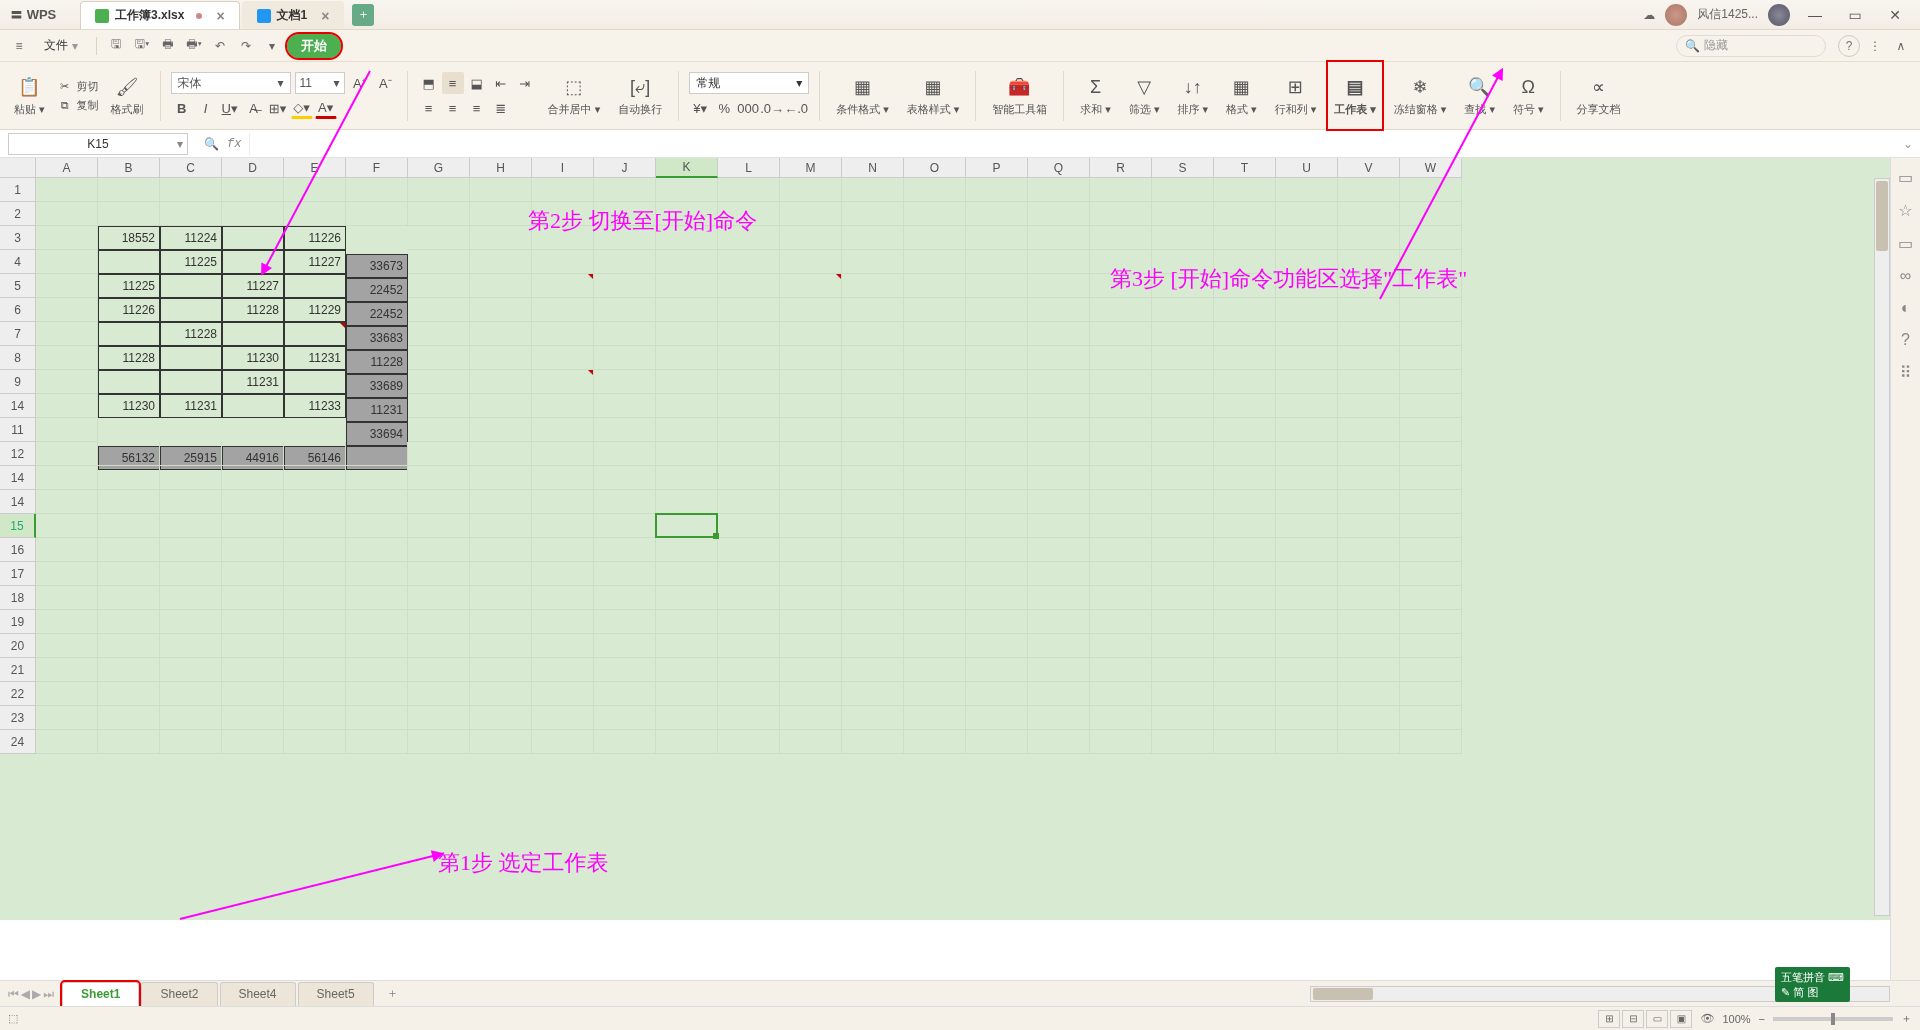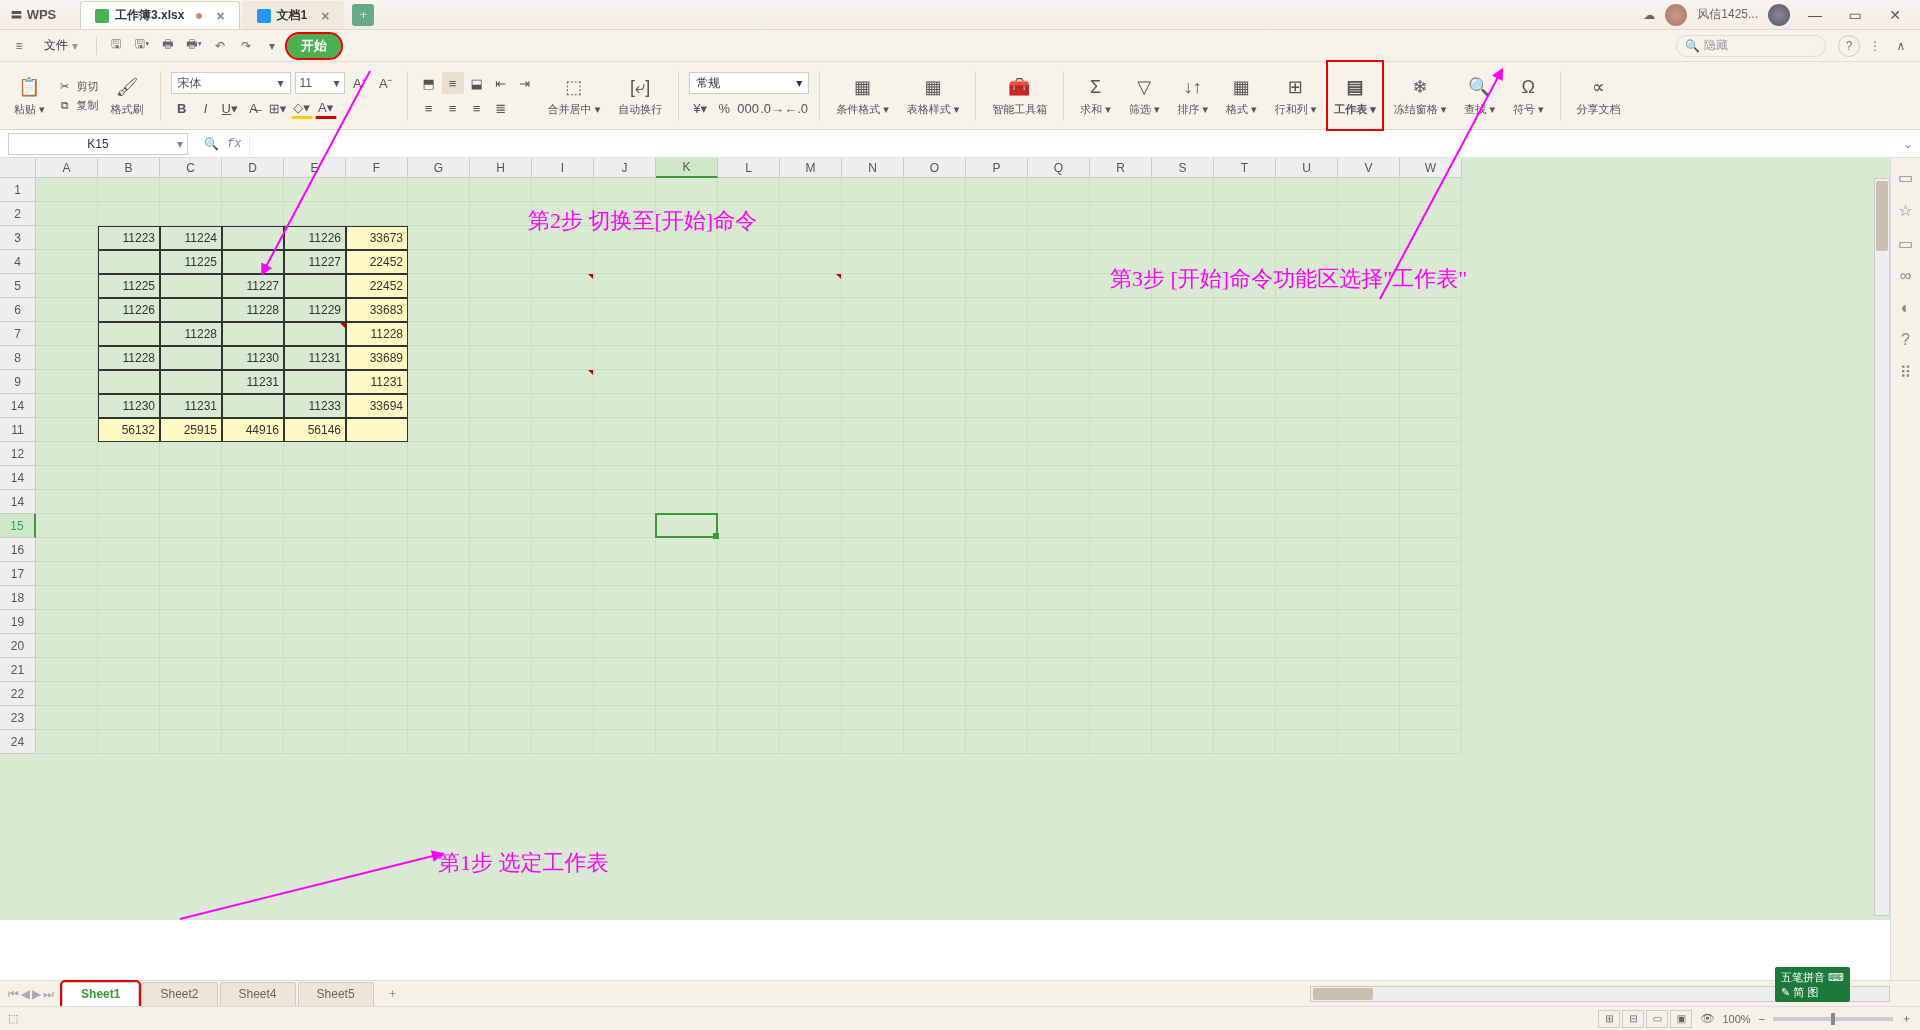--- a/index.html
+++ b/index.html
@@ -55,21 +55,21 @@
 .col-headers{position:absolute;left:36px;top:0;height:20px;display:flex;}
 .ch{width:62px;height:20px;background:#eee;border-right:1px solid #ccc;border-bottom:1px solid #ccc;display:flex;align-items:center;justify-content:center;color:#555;font-size:12px;}
 .ch.sel{background:#d0e8c8;border-bottom:2px solid #3a9b35;}
 .row-headers{position:absolute;left:0;top:20px;width:36px;}
 .rh{height:24px;background:#eee;border-right:1px solid #ccc;border-bottom:1px solid #ccc;display:flex;align-items:center;justify-content:center;color:#555;font-size:12px;}
 .rh.sel{background:#d0e8c8;border-right:2px solid #3a9b35;color:#2a7;}
 .grid{position:absolute;left:36px;top:20px;}
 .grow{display:flex;height:24px;}
 .gc{width:62px;height:24px;border-right:1px solid #cdddc7;border-bottom:1px solid #cdddc7;display:flex;align-items:center;justify-content:flex-end;padding-right:4px;font-size:12px;}
 .gc.bord{border:1px solid #333;}
-.gc.yellow{background:#fef9c3;}
+.gc.yellow{background:#a3a3a3;margin-top:28px;}
 .gc.mark::after{content:"";position:absolute;width:0;height:0;border-left:5px solid transparent;border-top:5px solid #c00; top:0; right:0;}
 .gc{position:relative;}
 .selcell{position:absolute; border:2px solid #3a9b35; background:transparent; pointer-events:none;}
 .selcell::after{content:"";position:absolute;right:-3px;bottom:-3px;width:6px;height:6px;background:#3a9b35;}
 
 .annot{position:absolute;color:#ff00ff;font-size:22px;font-family:"SimSun";white-space:nowrap;}
 .arrow-line{position:absolute;background:#ff00ff;height:2px;transform-origin:left center;}
 .arrow-line::after{content:"";position:absolute;right:-2px;top:-5px;border-left:12px solid #ff00ff;border-top:6px solid transparent;border-bottom:6px solid transparent;}
 
 .sheet-tabs-row{position:absolute;left:0;right:0;bottom:24px;height:26px;background:#f5f0e8;display:flex;align-items:center;border-top:1px solid #ddd;}
@@ -398,21 +398,21 @@
         <div class="gc"></div>
         <div class="gc"></div>
         <div class="gc"></div>
         <div class="gc"></div>
         <div class="gc"></div>
         <div class="gc"></div>
         <div class="gc"></div>
       </div>
       <div class="grow">
         <div class="gc"></div>
-        <div class="gc bord">11223</div>
+        <div class="gc bord">18552</div>
         <div class="gc bord">11224</div>
         <div class="gc bord"></div>
         <div class="gc bord">11226</div>
         <div class="gc bord yellow">33673</div>
         <div class="gc"></div>
         <div class="gc"></div>
         <div class="gc"></div>
         <div class="gc"></div>
         <div class="gc"></div>
         <div class="gc"></div>

